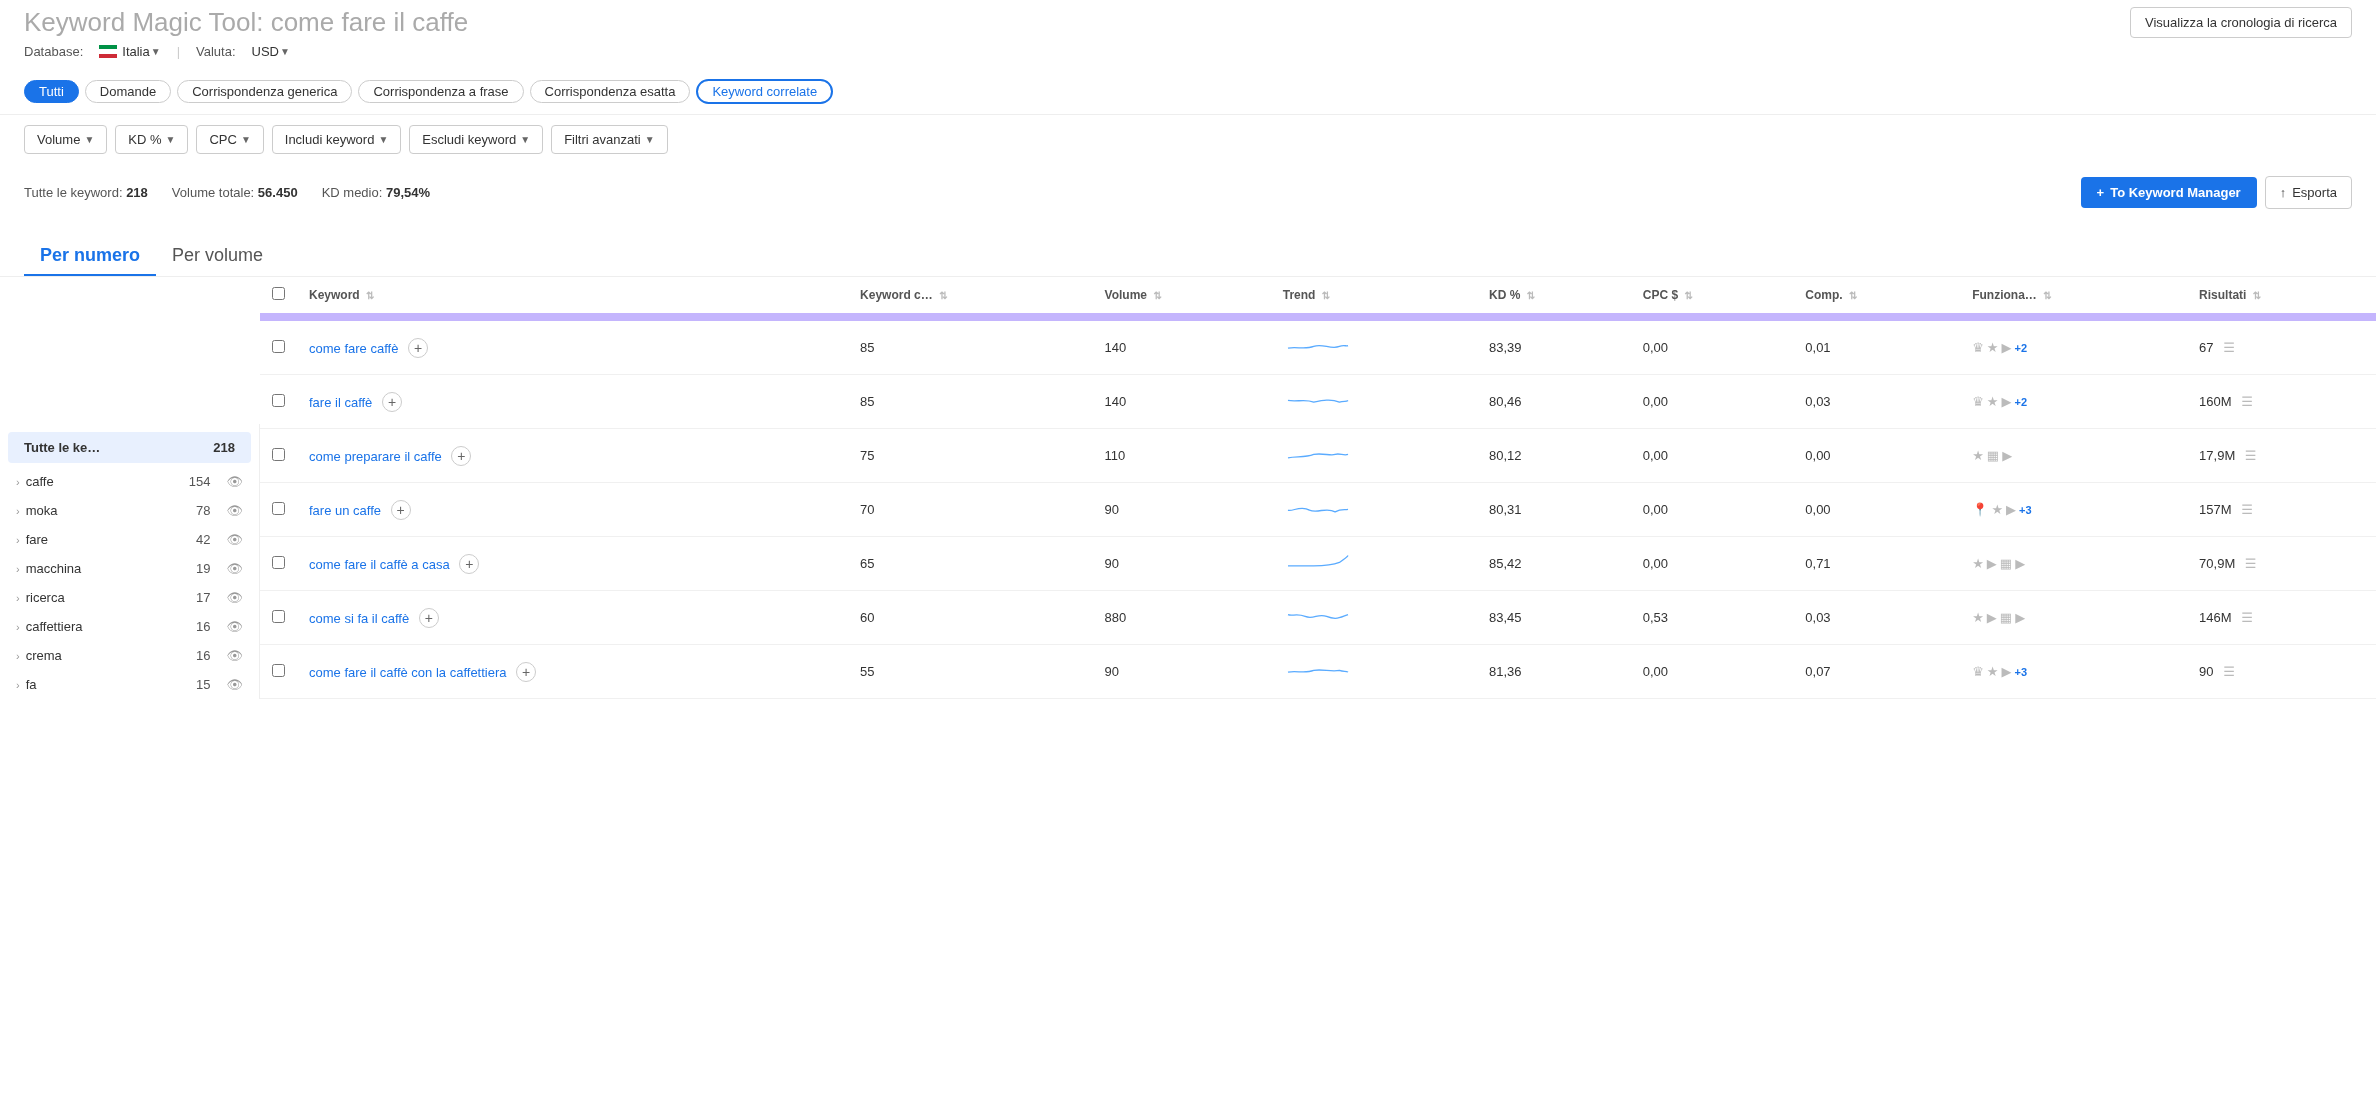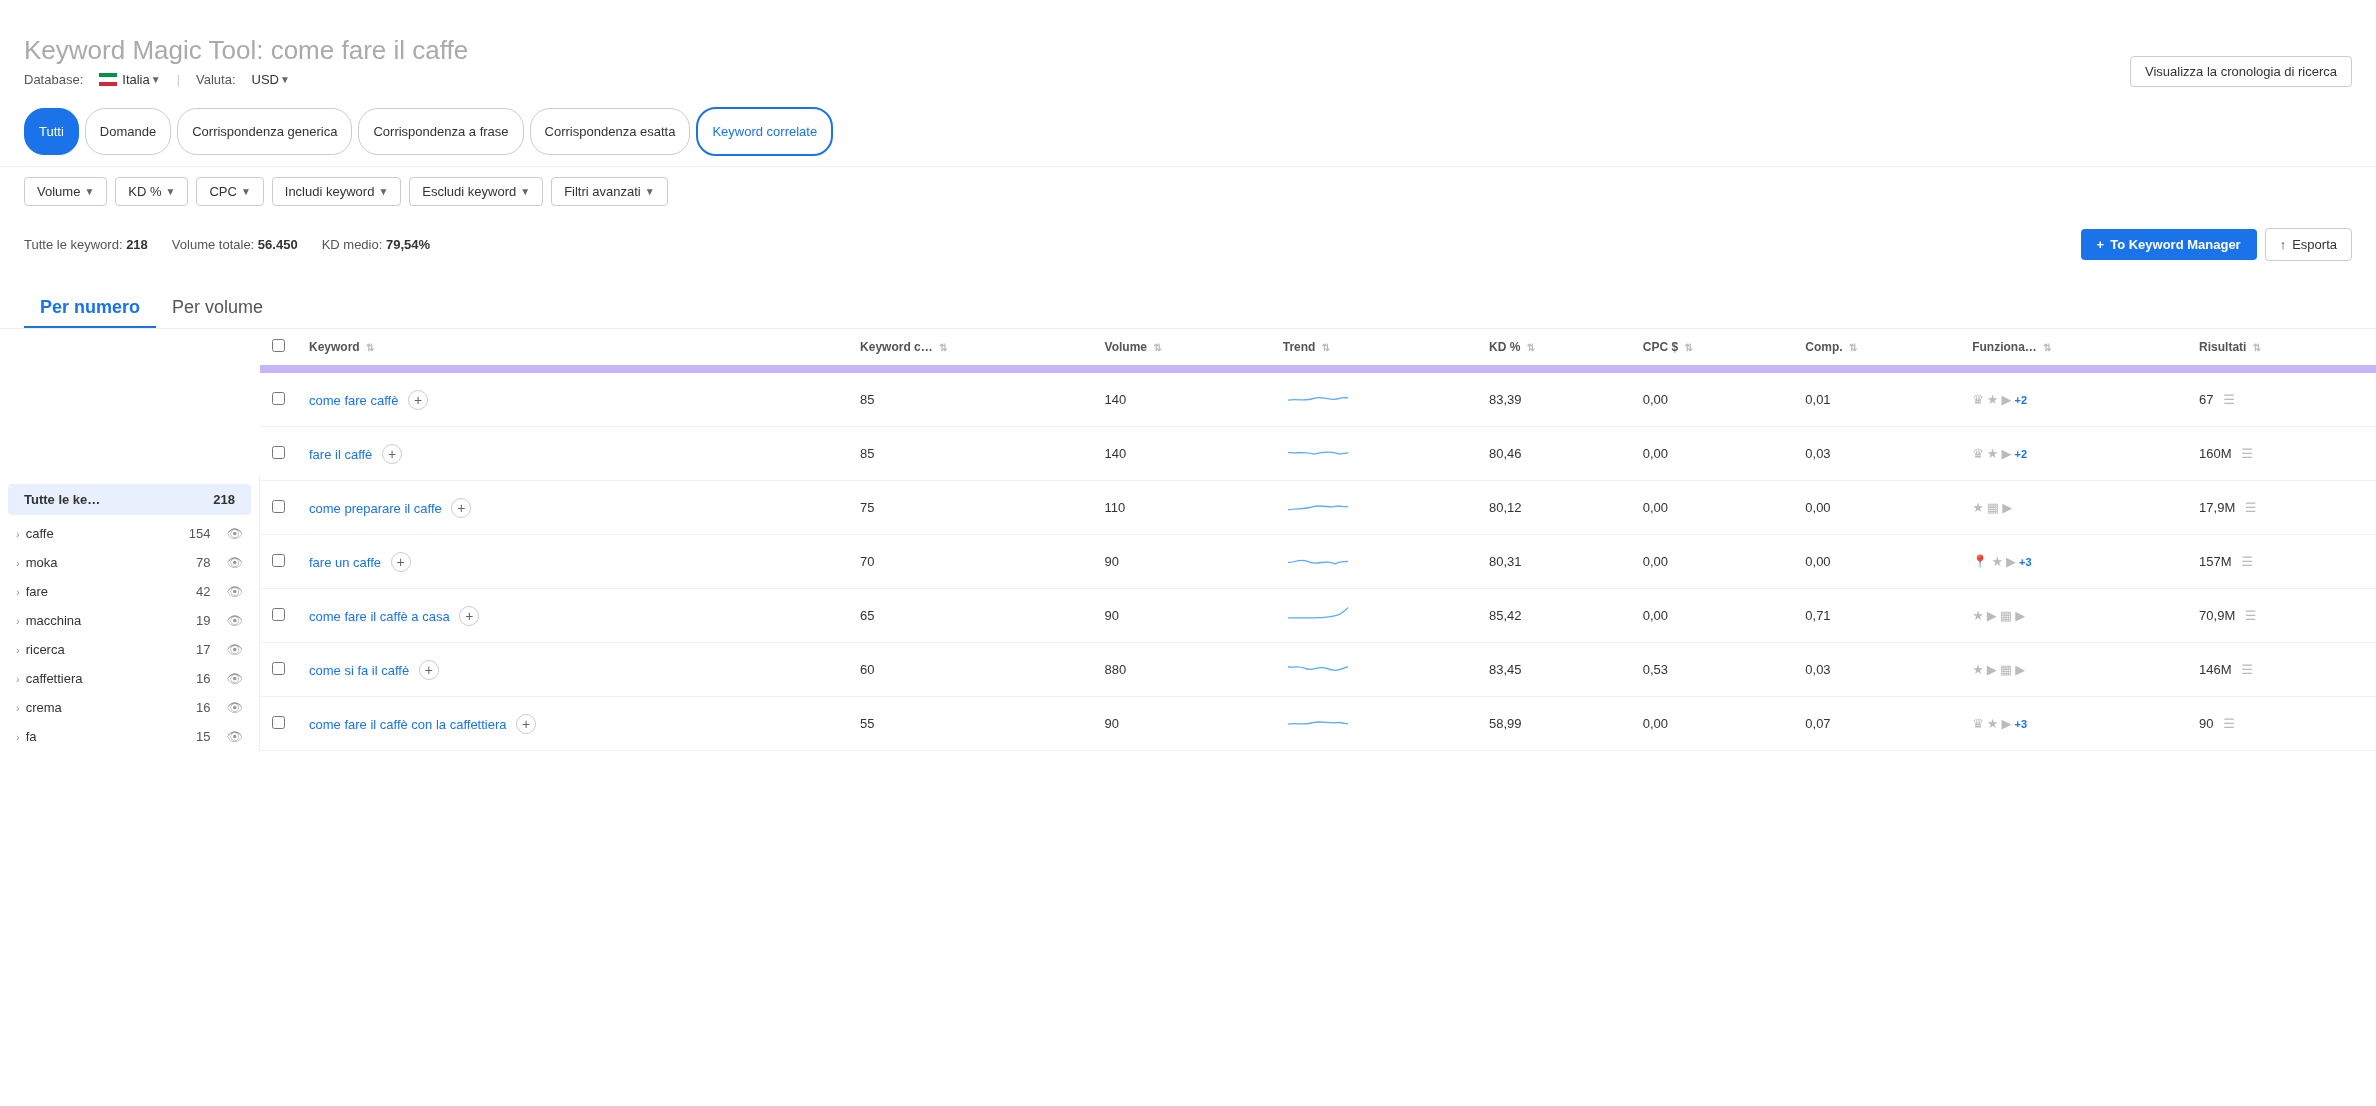--- a/index.html
+++ b/index.html
@@ -1,28 +1,28 @@
 <!DOCTYPE html>
 <html><head>
   <meta charset="utf-8">
   <style>
     * { box-sizing: border-box; margin: 0; padding: 0; }
     body { font-family: -apple-system, BlinkMacSystemFont, 'Segoe UI', Arial, sans-serif; font-size: 14px; color: #333; background: #fff; }
 
-    .top-bar { display: flex; justify-content: space-between; align-items: flex-end; padding: 7px 24px 10px; margin-top: 28px; }
+    .top-bar { display: flex; justify-content: space-between; align-items: flex-start; padding: 7px 24px 10px; }
     .title-area h1 { font-size: 26px; font-weight: 700; color: #333; }
     .title-area h1 span { color: #aaa; font-weight: 400; }
     .db-row { display: flex; align-items: center; gap: 16px; margin-top: 6px; font-size: 13px; color: #555; }
     .db-row .flag { width: 18px; height: 13px; display: inline-block; background: linear-gradient(to bottom, #009246 33%, #fff 33%, #fff 66%, #ce2b37 66%); margin-right: 4px; vertical-align: middle; }
     .db-row .dropdown { display: inline-flex; align-items: center; gap: 1px; cursor: pointer; color: #333; }
     .db-row .dropdown .caret { font-size: 10px; color: #666; }
     .history-btn { border: 1px solid #ccc; border-radius: 4px; padding: 7px 14px; font-size: 13px; color: #333; background: #fff; cursor: pointer; white-space: nowrap; }
 
     .tabs-row { display: flex; align-items: center; gap: 6px; padding: 10px 24px; border-bottom: 1px solid #eee; }
-    .tab-btn { padding: 15px 14px; border-radius: 20px; border: 1px solid #ccc; background: #fff; font-size: 13px; cursor: pointer; color: #333; }
+    .tab-btn { padding: 3px 14px; border-radius: 20px; border: 1px solid #ccc; background: #fff; font-size: 13px; cursor: pointer; color: #333; }
     .tab-btn.active { background: #1a73e8; color: #fff; border-color: #1a73e8; }
     .tab-btn.active-outline { border: 2px solid #1a73e8; color: #1a73e8; background: #fff; }
 
     .filters-row { display: flex; align-items: center; gap: 8px; padding: 10px 24px; }
     .filter-btn { display: inline-flex; align-items: center; gap: 4px; padding: 6px 12px; border: 1px solid #ccc; border-radius: 4px; background: #fff; font-size: 13px; cursor: pointer; color: #333; }
     .filter-btn .caret { font-size: 10px; color: #666; }
 
     .stats-toolbar { display: flex; align-items: center; justify-content: space-between; padding: 12px 24px; }
     .stats-left { display: flex; align-items: flex-start; gap: 24px; font-size: 13px; color: #555; }
     .stats-left strong { color: #333; }
@@ -462,21 +462,21 @@
       <a href="#">come fare il caffè con la caffettiera</a>
       <button class="add-btn">+</button>
     </td>
     <td>55</td>
     <td>90</td>
     <td>
       <svg class="trend-line" viewBox="0 0 70 35" fill="none" xmlns="http://www.w3.org/2000/svg">
         <path d="M0,20 C10,18 20,22 30,18 C40,16 50,20 60,18 C65,20 68,18 70,20" stroke="#5aabff" stroke-width="1.5" fill="none"></path>
       </svg>
     </td>
-    <td>58,99</td>
+    <td>81,36</td>
     <td>0,00</td>
     <td>0,07</td>
     <td>
       <div class="feature-icons">
                 <span class="feature-icon">♛</span>
                 <span class="feature-icon">★</span>
                 <span class="feature-icon">▶</span>
                 <span class="badge-plus">+3</span>
               </div>
     </td>

